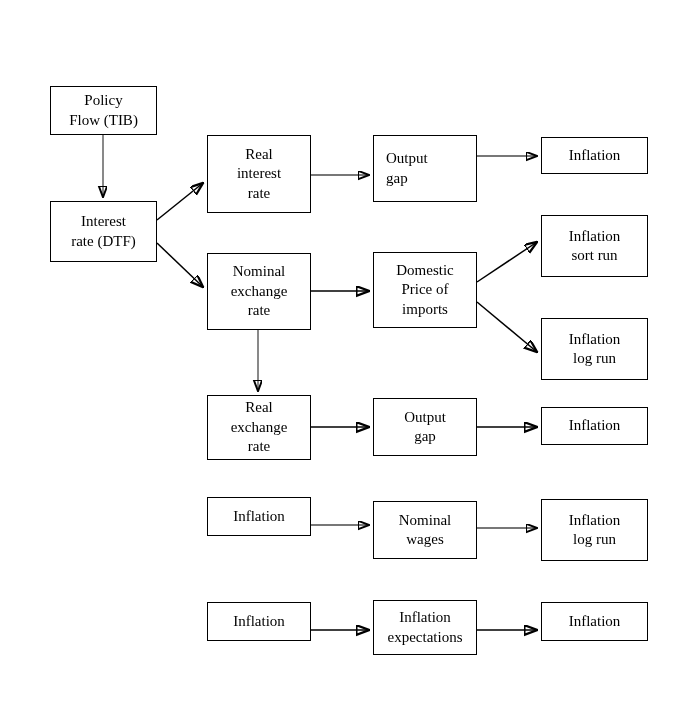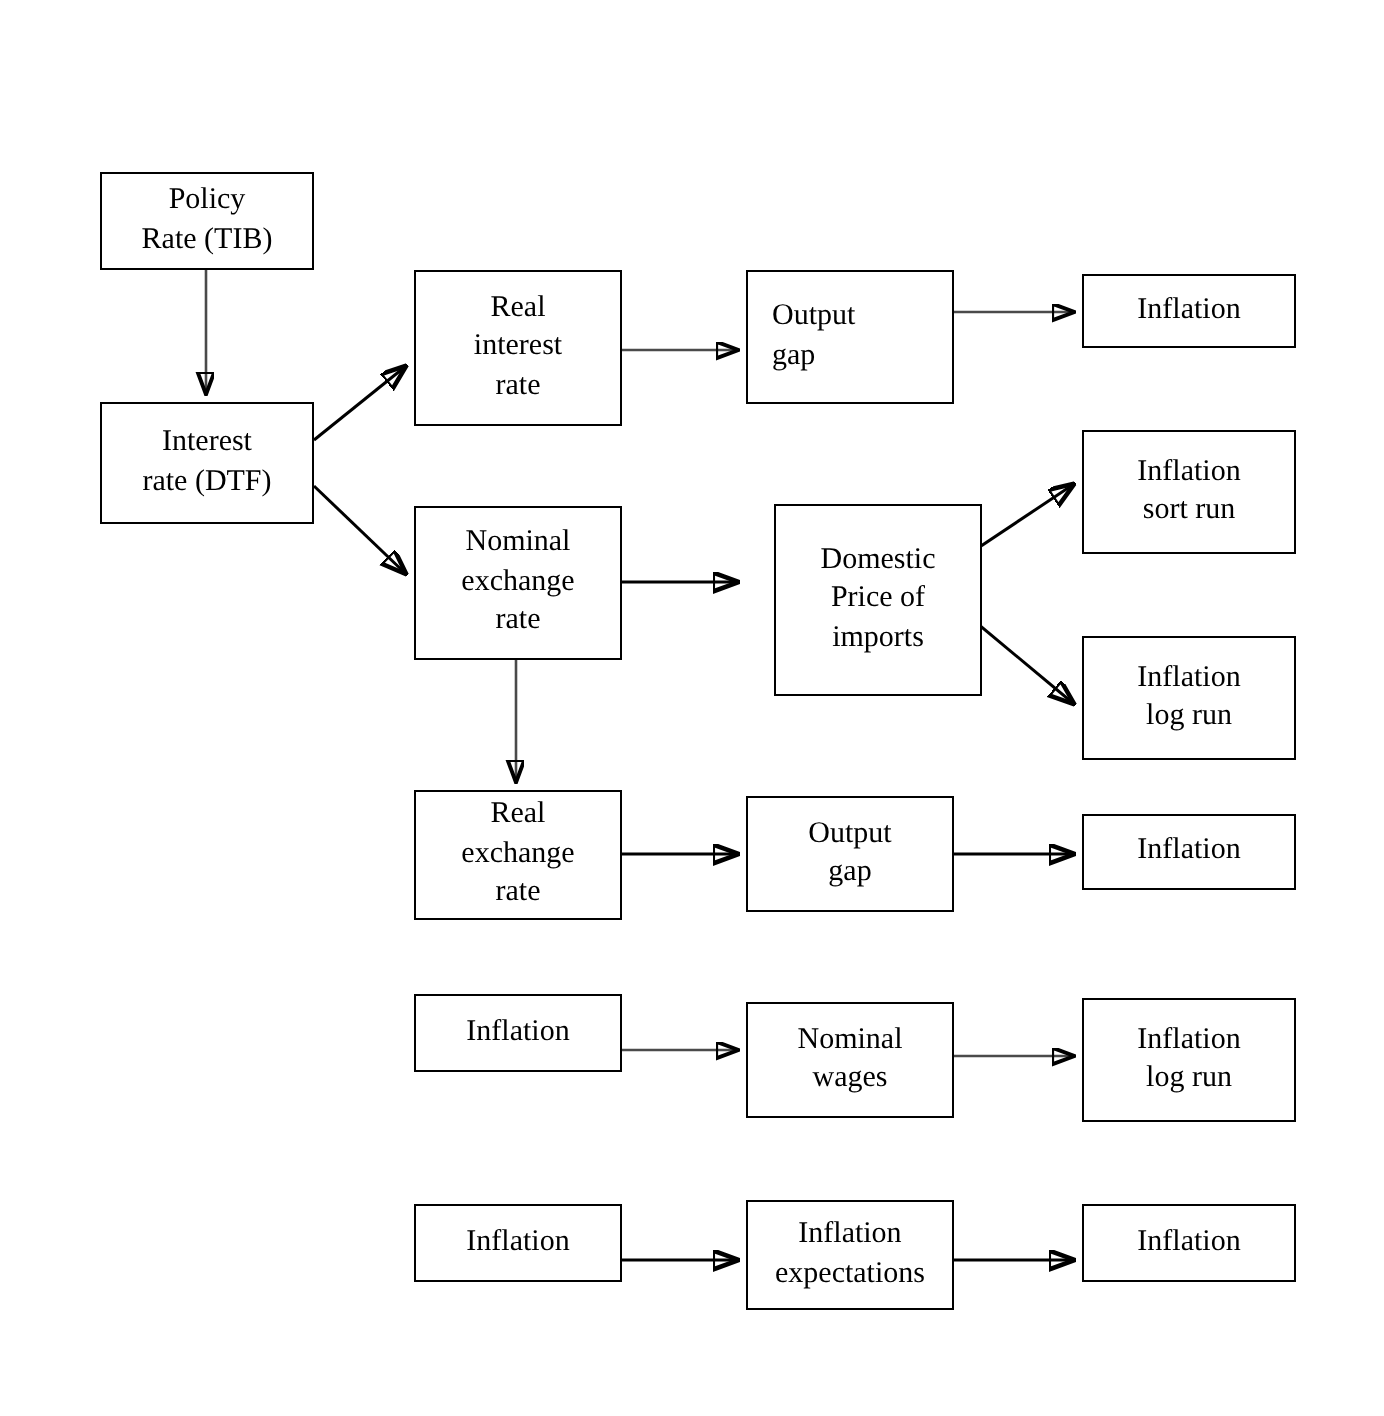--- a/index.html
+++ b/index.html
@@ -109,39 +109,39 @@
     <line class="thin" x1="311" y1="525" x2="369" y2="525" marker-end="url(#ah-thin)"></line>
 
     <line class="thin" x1="477" y1="528" x2="537" y2="528" marker-end="url(#ah-thin)"></line>
 
     <line x1="311" y1="630" x2="369" y2="630" marker-end="url(#ah)"></line>
 
     <line x1="477" y1="630" x2="537" y2="630" marker-end="url(#ah)"></line>
   </svg>
 
   <div class="node" style="left:50px;  top:86px;  width:107px; height:49px;">Policy
-Rate (TIB)</div>
+Flow (TIB)</div>
 
   <div class="node" style="left:50px;  top:201px; width:107px; height:61px;">Interest
 rate (DTF)</div>
 
   <div class="node" style="left:207px; top:135px; width:104px; height:78px;">Real
 interest
 rate</div>
 
   <div class="node align-left" style="left:373px; top:135px; width:104px; height:67px;">Output
 gap</div>
 
   <div class="node" style="left:541px; top:137px; width:107px; height:37px;">Inflation</div>
 
   <div class="node" style="left:207px; top:253px; width:104px; height:77px;">Nominal
 exchange
 rate</div>
 
-  <div class="node" style="left:387px; top:252px; width:104px; height:96px;">Domestic
+  <div class="node" style="left:373px; top:252px; width:104px; height:76px;">Domestic
 Price of
 imports</div>
 
   <div class="node" style="left:541px; top:215px; width:107px; height:62px;">Inflation
 sort run</div>
 
   <div class="node" style="left:541px; top:318px; width:107px; height:62px;">Inflation
 log run</div>
 
   <div class="node" style="left:207px; top:395px; width:104px; height:65px;">Real

